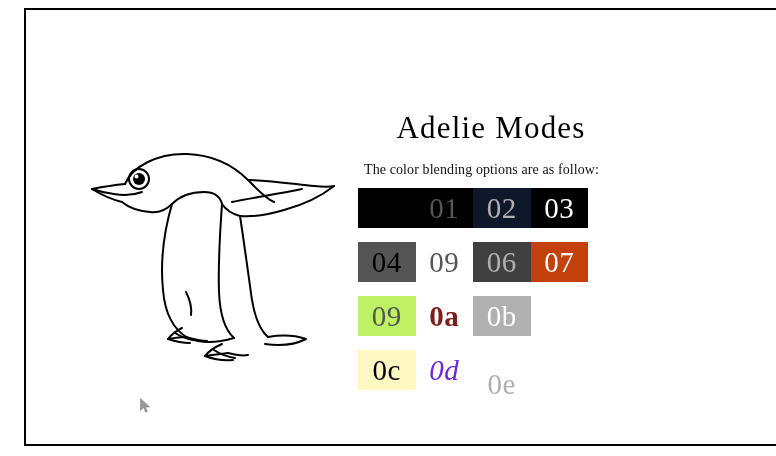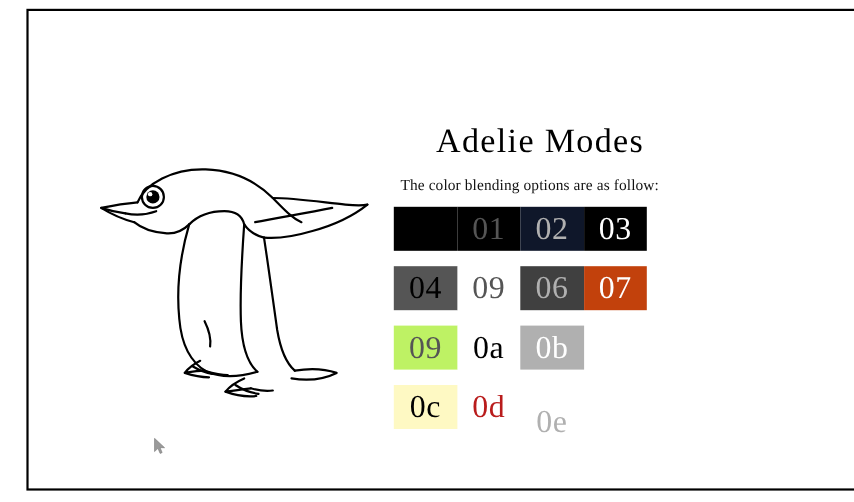--- a/index.html
+++ b/index.html
@@ -182,26 +182,26 @@
           <div class="grid-cell" style="background: rgb(0, 0, 0); color: rgb(255, 255, 255);">03</div>
         </div>
         <div class="grid-row">
           <div class="grid-cell" style="background: rgb(85, 85, 85); color: rgb(0, 0, 0);">04</div>
           <div class="grid-cell" style="background: rgb(255, 255, 255); color: rgb(85, 85, 85);">09</div>
           <div class="grid-cell" style="background: #404040; color: rgb(176, 176, 176);">06</div>
           <div class="grid-cell" style="background: #c2410c; color: rgb(255, 255, 255);">07</div>
         </div>
         <div class="grid-row">
           <div class="grid-cell" style="background: #bef264; color: rgb(85, 85, 85);">09</div>
-          <div class="grid-cell" style="background: rgb(255, 255, 255); color: #000000;">0a</div>
+          <div class="grid-cell" style="background: rgb(255, 255, 255); color: #7f1d1d; font-weight: bold;">0a</div>
           <div class="grid-cell" style="background: rgb(176, 176, 176); color: rgb(255, 255, 255);">0b</div>
         </div>
         <div class="grid-row">
           <div class="grid-cell" style="background: #fef9c3; color: rgb(0, 0, 0);">0c</div>
-          <div class="grid-cell" style="background: rgb(255, 255, 255); color: #b91c1c;">0d</div>
+          <div class="grid-cell" style="background: rgb(255, 255, 255); color: #6d28d9; font-style: italic;">0d</div>
           <div class="grid-cell" style="background: rgb(255, 255, 255); color: rgb(176, 176, 176); margin-top: 14px;">0e</div>
           <div class="grid-cell empty" style="background: rgb(255, 255, 255); color: rgb(255, 255, 255);"></div>
         </div>
       </div>
 
     <div id="mouse-cursor" style="left: 114px; top: 388px;">
       <svg viewBox="0 0 11 16" xmlns="http://www.w3.org/2000/svg">
         <path d="M0.5 0.5 L0.5 12.5 L3.6 9.6 L5.6 14.2 L7.4 13.4 L5.5 9.0 L9.6 9.0 Z" fill="#9a9a9a" stroke="#7d7d7d" stroke-width="0.6"></path>
       </svg>
     </div>

